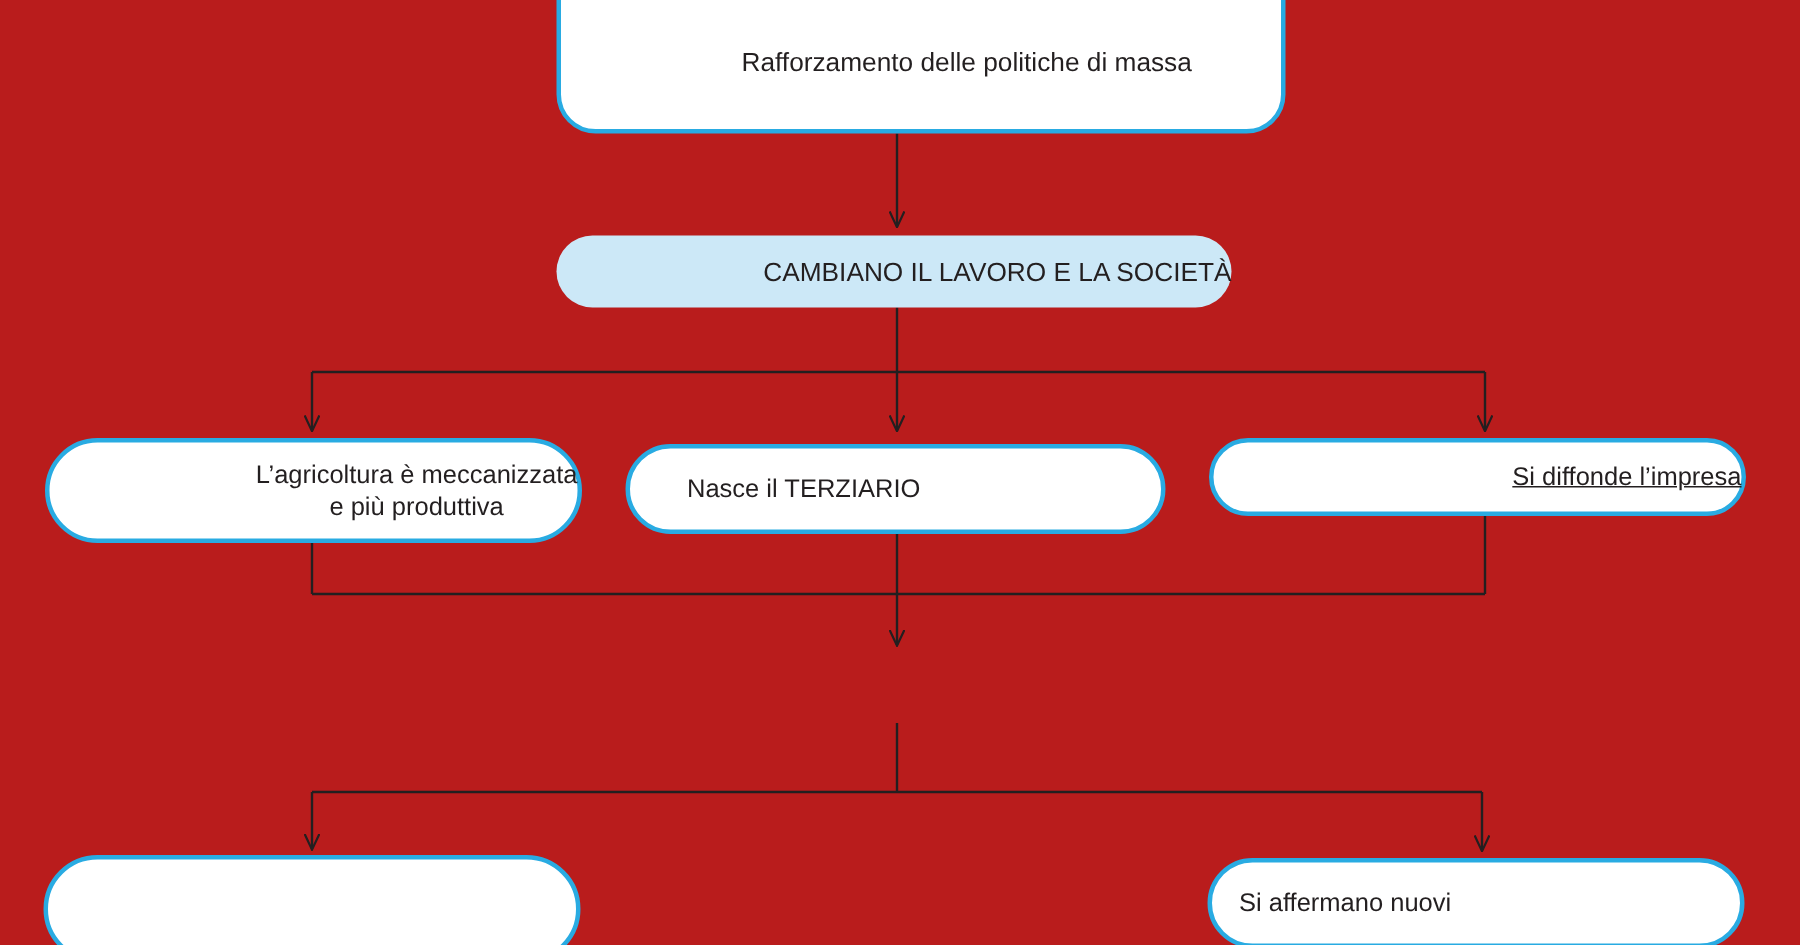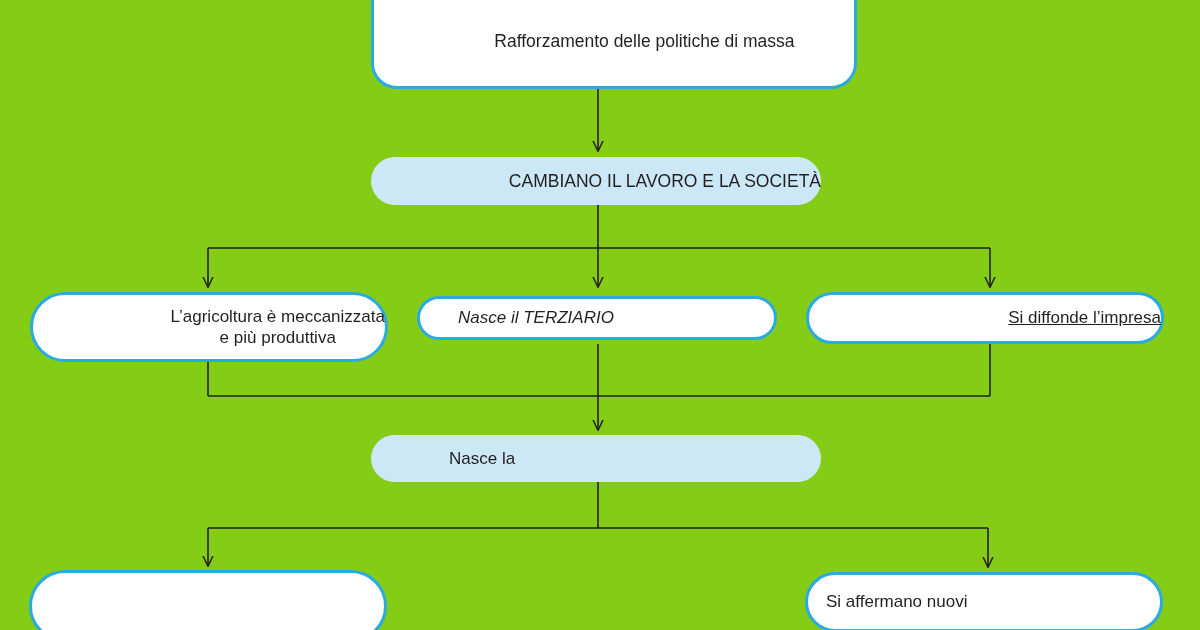--- a/index.html
+++ b/index.html
@@ -9,21 +9,21 @@
     background: #ffffff;
   }
   body {
     font-family: "Liberation Sans", sans-serif;
     -webkit-font-smoothing: antialiased;
   }
   #canvas {
     position: relative;
     width: 1200px;
     height: 630px;
-    background: #84cc16;
+    background: #b91c1c;
     overflow: hidden;
   }
   #connectors {
     position: absolute;
     left: 0;
     top: 0;
     width: 1200px;
     height: 630px;
     pointer-events: none;
   }
@@ -72,24 +72,23 @@
     width: 450px; height: 48px;
     font-size: 17.5px;
   }
   #node-agricoltura {
     left: 30px; top: 292px;
     width: 358px; height: 70px;
     font-size: 17px;
   }
   #node-terziario {
     left: 417px; top: 296px;
-    width: 360px; height: 44px;
+    width: 360px; height: 60px;
     font-size: 17px;
     padding-left: 38px;
-    font-style: italic;
   }
   #node-impresa {
     left: 806px; top: 292px;
     width: 358px; height: 52px;
     font-size: 17px;
     text-decoration: underline;
   }
   #node-nasce-la {
     left: 371px; top: 435px;
     width: 450px; height: 47px;
@@ -183,23 +182,20 @@
   </div>
 
   <div class="node outlined align-left" id="node-terziario">
     <span>Nasce il TERZIARIO</span>
   </div>
 
   <div class="node outlined" id="node-impresa">
     <span>Si diffonde l’impresa</span>
   </div>
 
-  <div class="node filled align-left" id="node-nasce-la">
-    <span>Nasce la</span>
-  </div>
 
   <div class="node outlined" id="node-operai">
     <span>
       <br>
     </span>
   </div>
 
   <div class="node outlined align-left" id="node-affermano">
     <span>Si affermano nuovi</span>
   </div>

